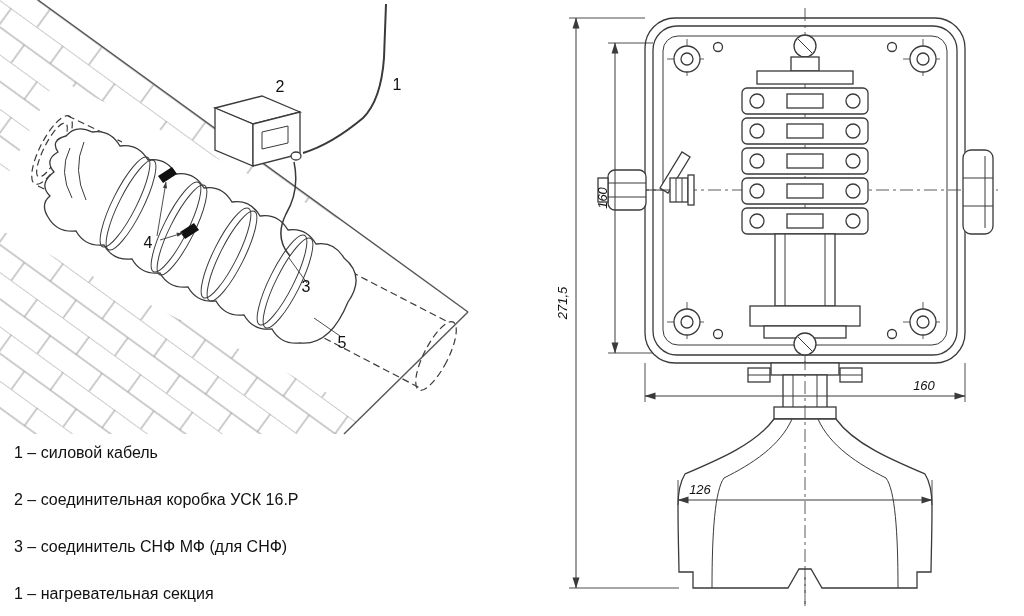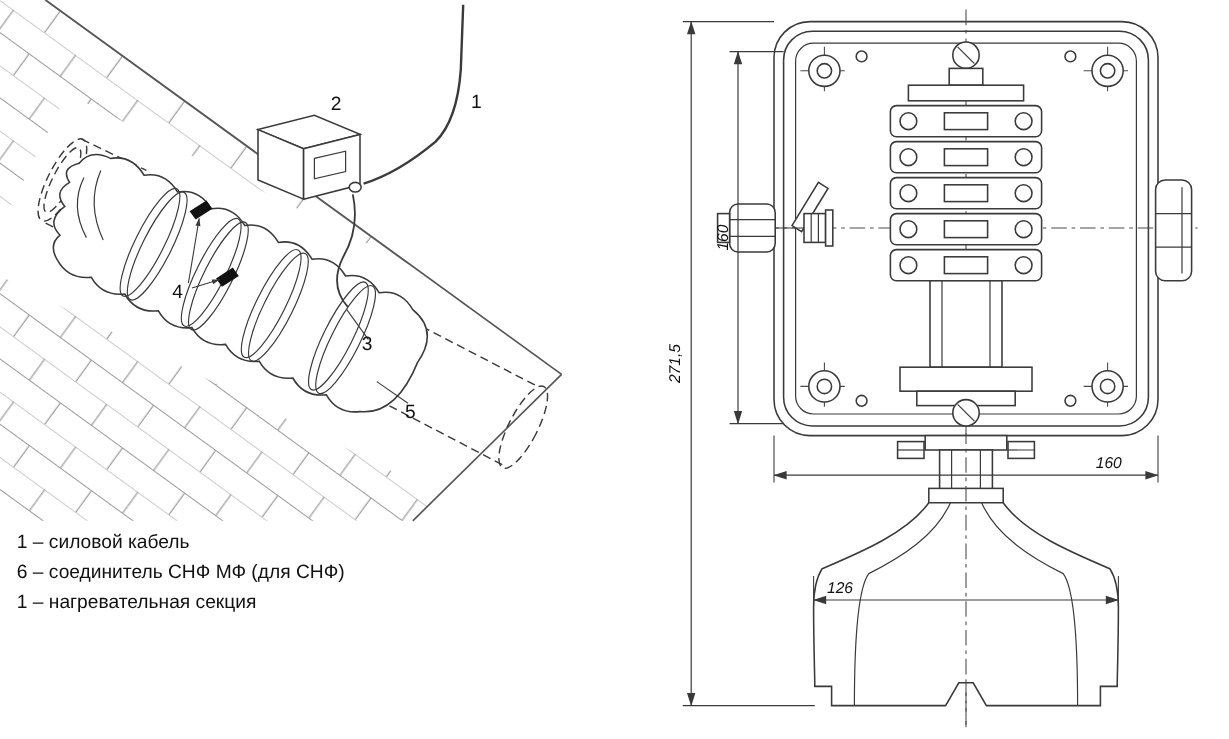--- a/index.html
+++ b/index.html
@@ -12,21 +12,21 @@
   .lnf{stroke:#3a3a3a;stroke-width:1.3;fill:#ffffff;}
   .ln2{stroke:#3a3a3a;stroke-width:1;fill:none;}
   .dash{stroke:#3a3a3a;stroke-width:1.2;fill:none;stroke-dasharray:7 4;}
   .edge{stroke:#555;stroke-width:1.4;fill:none;}
   .cl{stroke:#4a4a4a;stroke-width:0.9;fill:none;stroke-dasharray:13 4 3 4;}
   .leader{stroke:#3a3a3a;stroke-width:0.9;fill:none;}
   .dimln{stroke:#3a3a3a;stroke-width:1;fill:none;}
   .extln{stroke:#3a3a3a;stroke-width:0.9;fill:none;}
   text.callout{font:16px "Liberation Sans",sans-serif;fill:#111;}
   text.dim{font:italic 13px "Liberation Sans",sans-serif;fill:#111;}
-  .legend{position:absolute;left:14px;top:444px;display:flex;flex-direction:column;gap:7px;
+  .legend{position:absolute;left:14px;top:444px;display:flex;flex-direction:column;gap:29px;
           font-size:16px;color:#111;}
 </style>
 </head>
 <body>
 
 <div class="canvas">
 
   <svg id="illu" viewBox="0 0 545 435" width="545" height="435">
     <defs>
       <pattern id="bricks" width="64" height="44" patternUnits="userSpaceOnUse" patternTransform="rotate(36)">
@@ -105,21 +105,22 @@
 
     <text class="callout" x="397" y="90" text-anchor="middle">1</text>
     <text class="callout" x="280" y="92" text-anchor="middle">2</text>
     <text class="callout" x="306" y="292" text-anchor="middle">3</text>
     <text class="callout" x="148" y="248" text-anchor="middle">4</text>
     <text class="callout" x="342" y="348" text-anchor="middle">5</text>
   </svg>
 
   <div class="legend">
     <div>1 – силовой кабель</div>
-    <div>6 – соединитель СНФ МФ (для СНФ)</div>
+    <div>2 – соединительная коробка УСК 16.Р</div>
+    <div>3 – соединитель СНФ МФ (для СНФ)</div>
     <div>1 – нагревательная секция</div>
   </div>
 
   <svg id="draw" viewBox="0 0 470 612" width="470" height="612">
     <defs>
       <marker id="arrR" viewBox="0 0 12 8" refX="11" refY="4" markerWidth="12" markerHeight="8" orient="auto-start-reverse">
         <path d="M0.5,0.5 L11.5,4 L0.5,7.5 Z" fill="#3a3a3a"></path>
       </marker>
     </defs>
 

